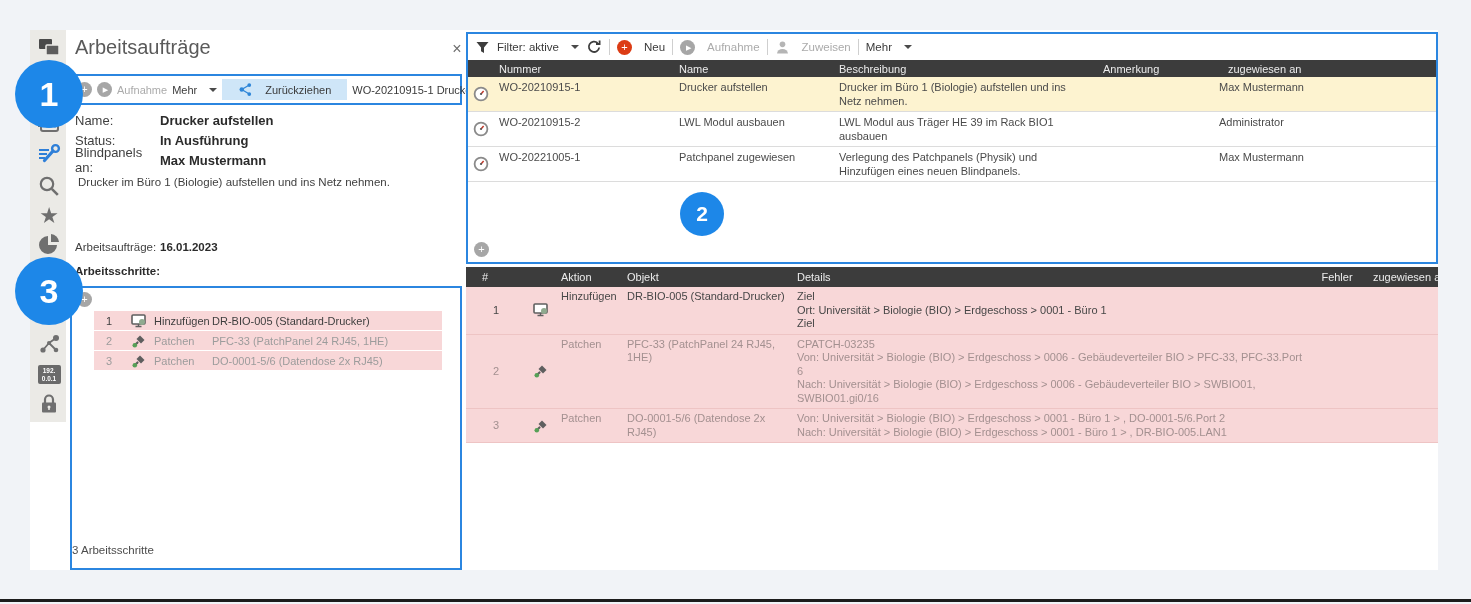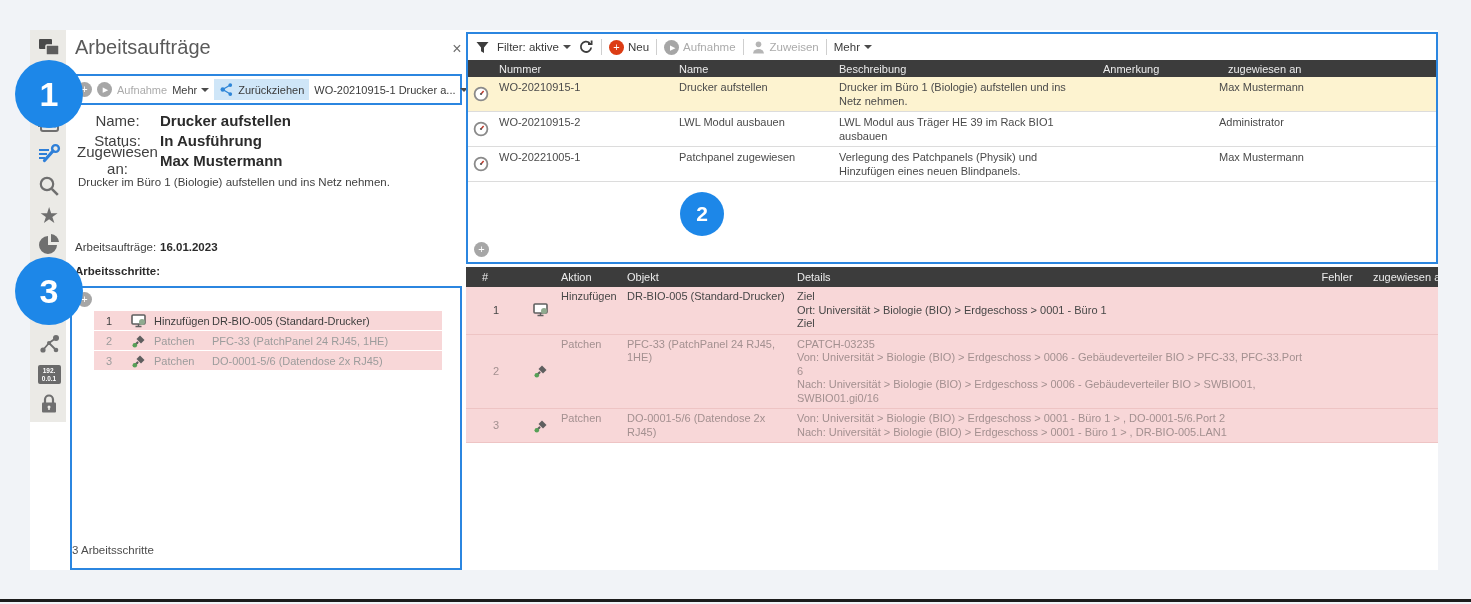--- a/index.html
+++ b/index.html
@@ -27,29 +27,29 @@
   .lp-title{position:absolute;left:45px;top:6px;font-size:20px;color:#5a5a5a;text-align:right;}
   .lp-close{position:absolute;left:418px;top:10px;font-size:16px;color:#6e6e6e;cursor:pointer;width:18px;text-align:center;}
   .lp-toolbar{position:absolute;left:40px;top:44px;width:392px;height:31px;display:flex;align-items:center;
     gap:5px;padding:0 5px;font-size:11px;color:#3a3a3a;background:#fff;}
   .circle-btn{width:15px;height:15px;border-radius:50%;display:inline-flex;align-items:center;justify-content:center;
     color:#fff;font-size:11px;line-height:11px;flex:0 0 auto;cursor:pointer;}
   .circle-btn.gray{background:#a6a6a6;}
   .circle-btn.red{background:#dc3c14;}
   .circle-btn .tri{font-size:7px;transform:translateX(1px);}
   .tb-dis{color:#ababab;white-space:nowrap;}
-  .tb-item{display:inline-flex;align-items:center;gap:4px;cursor:pointer;white-space:nowrap;}
-  .tb-item.hl{background:#cfe6f8;padding:3px 5px;}
+  .tb-item{display:inline-flex;align-items:center;gap:12px;cursor:pointer;white-space:nowrap;}
+  .tb-item.hl{background:#cfe6f8;padding:3px 16px;}
   .caret{width:0;height:0;border-left:4px solid transparent;border-right:4px solid transparent;
     border-top:4px solid #4a4a4a;display:inline-block;}
   .refresh-btn{margin-left:auto;cursor:pointer;flex:0 0 auto;display:flex;}
   .sep{width:1px;height:16px;background:#cfcfcf;flex:0 0 auto;}
 
   #lp-fields{position:absolute;left:45px;top:80px;width:380px;}
-  .field{display:flex;height:20px;align-items:center;font-size:15px;text-align:center;}
+  .field{display:flex;height:20px;align-items:center;font-size:13px;}
   .f-lbl{width:85px;color:#3f3f3f;flex:0 0 auto;}
   .f-val{font-weight:bold;color:#2b2b2b;}
   .lp-desc{position:absolute;left:48px;top:145px;width:378px;font-size:11.5px;color:#3f3f3f;line-height:15px;}
   .lp-due{position:absolute;left:45px;top:207px;display:flex;font-size:11.5px;align-items:center;height:20px;}
   .lp-steps-label{position:absolute;left:45px;top:235px;font-size:11.5px;font-weight:bold;color:#2b2b2b;}
   .lp-steps{position:absolute;left:40px;top:256px;width:392px;height:284px;background:#fff;}
   .lp-add{position:absolute;left:5px;top:4px;}
   #lp-step-rows{position:absolute;left:22px;top:23px;width:348px;}
   .lstep{display:flex;height:20px;align-items:center;background:#f8d7d8;border-bottom:1px solid #fff;
     font-size:11px;color:#3e3e3e;cursor:pointer;}
@@ -222,21 +222,21 @@
       <div id="lp-fields">
           <div class="field">
             <span class="f-lbl">Name:</span>
             <span class="f-val">Drucker aufstellen</span>
           </div>
           <div class="field">
             <span class="f-lbl">Status:</span>
             <span class="f-val">In Ausführung</span>
           </div>
           <div class="field">
-            <span class="f-lbl">Zugewiesen an:</span>
+            <span class="f-lbl">Blindpanels an:</span>
             <span class="f-val">Max Mustermann</span>
           </div>
         </div>
 
       <div class="lp-desc">Drucker im Büro 1 (Biologie) aufstellen und ins Netz nehmen.</div>
 
       <div class="lp-due">
         <span class="f-lbl">Arbeitsaufträge:</span>
         <span class="f-val">16.01.2023</span>
       </div>

